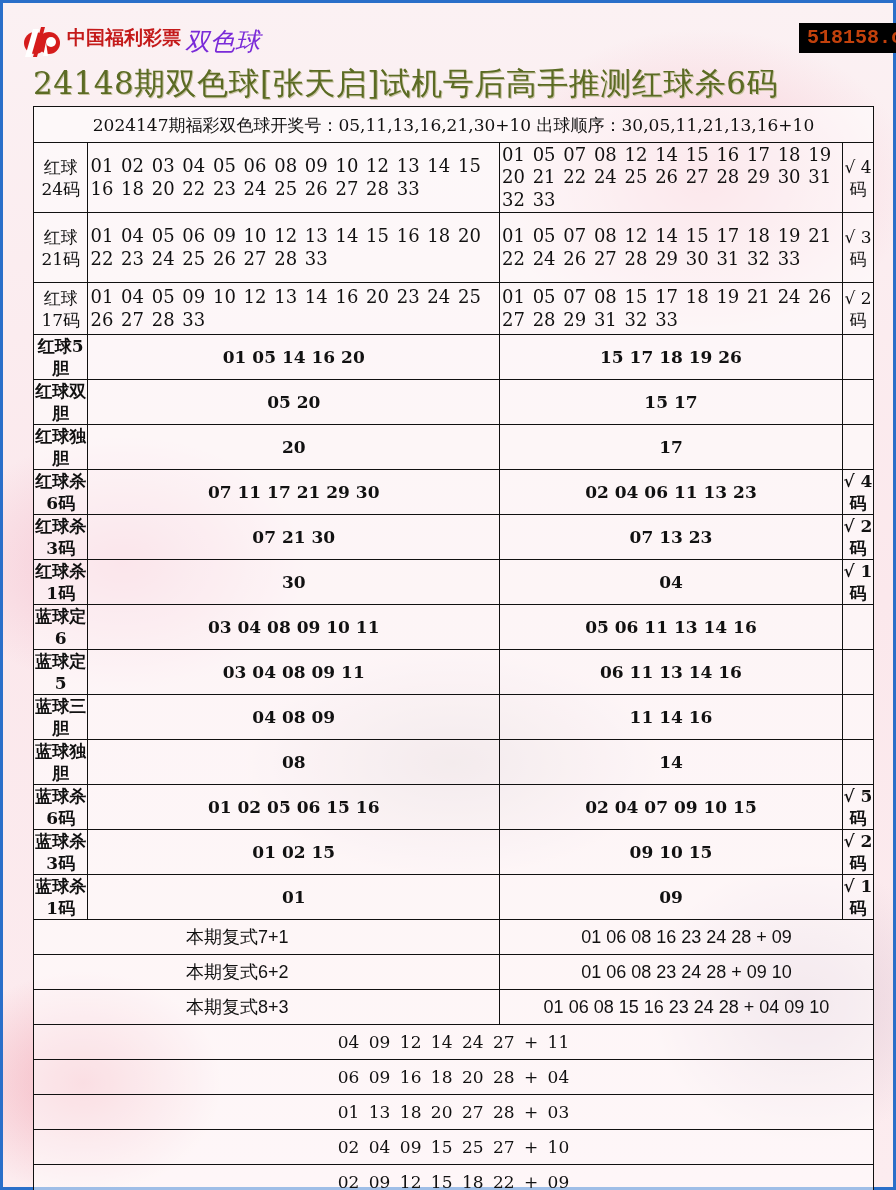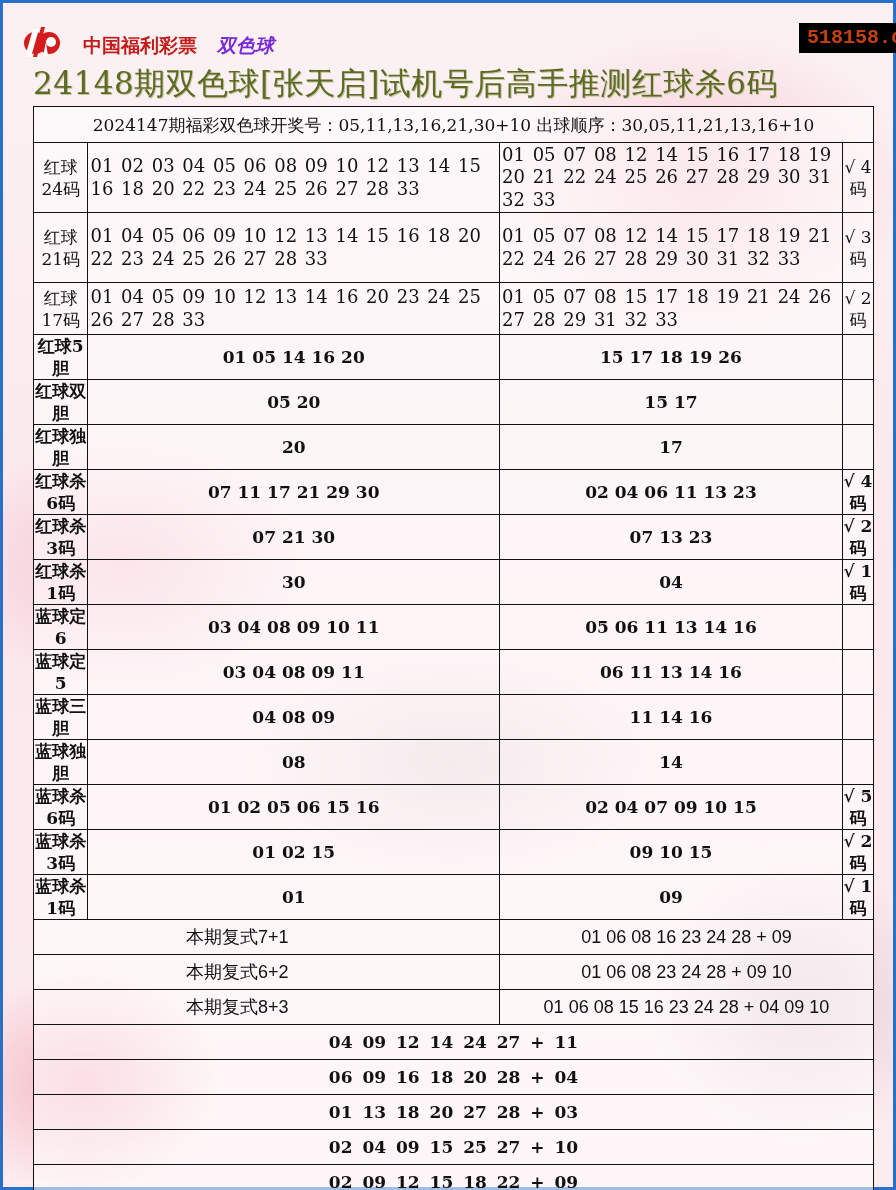--- a/index.html
+++ b/index.html
@@ -15,30 +15,30 @@
     background:
       radial-gradient(ellipse 260px 180px at 120px 560px, rgba(240,170,190,0.55), rgba(255,255,255,0) 70%),
       radial-gradient(ellipse 300px 220px at 700px 180px, rgba(245,175,190,0.55), rgba(255,255,255,0) 70%),
       radial-gradient(ellipse 200px 160px at 80px 1080px, rgba(235,120,140,0.45), rgba(255,255,255,0) 70%),
       radial-gradient(ellipse 220px 200px at 800px 1000px, rgba(200,170,190,0.45), rgba(255,255,255,0) 70%),
       radial-gradient(ellipse 300px 160px at 450px 760px, rgba(190,170,175,0.35), rgba(255,255,255,0) 70%),
       linear-gradient(180deg, #fbf1f3 0%, #fbe8ec 50%, #fcecef 100%);
   }
   .logo {
     position: absolute; left: 18px; top: 22px; height: 34px;
-    display: flex; align-items: flex-end; gap: 20px;
+    display: flex; align-items: flex-start; gap: 4px;
   }
   .logo-mark { width: 42px; height: 34px; }
   .logo-text {
     font-family: "DejaVu Sans", "Liberation Sans", sans-serif;
     font-weight: bold; font-size: 19px; color: #c41a1a; letter-spacing: 0px;
   }
   .logo-sub {
     font-family: "DejaVu Sans", "Liberation Sans", sans-serif;
-    font-weight: bold; font-style: italic; font-size: 19px;
+    font-weight: normal; font-style: italic; font-size: 25px;
     color: #7a2bd8;
   }
   .site-badge {
     position: absolute; left: 796px; top: 20px;
     background: #000; color: #c2410c;
     font-family: "Liberation Mono", "DejaVu Sans Mono", monospace;
     font-size: 20px; font-weight: bold;
     padding: 3px 8px 3px 8px; line-height: 24px;
   }
   .title {
@@ -65,21 +65,21 @@
   .nums { text-align: left !important; padding: 0 0 0 2px !important; font-size: 18px; line-height: 22.5px; word-spacing: 2px; }
   .row1 td { height: 35px; }
   .hdr td { height: 33px; }
   .big td { height: 69px; }
   .mid td { height: 51px; }
   .std td { height: 34px; }
   .bold { font-weight: bold; }
   .fx td { height: 34px; }
   .fx .fl { text-align: left; padding-left: 152px; font-family: "Liberation Sans", "DejaVu Sans", sans-serif; font-size: 18px; margin-top: 36px; }
   .fx .fr { font-family: "Liberation Sans", "DejaVu Sans", sans-serif; font-size: 18px; }
-  .pick td { height: 34px; font-weight: bold; word-spacing: 4px; }
+  .pick td { height: 34px; font-weight: normal; word-spacing: 4px; }
 </style>
 </head>
 <body>
 
 <div class="frame">
 
   <div class="logo">
     <svg class="logo-mark" viewBox="0 0 42 34">
       <circle cx="14" cy="18" r="11" fill="#d51c1c"></circle>
       <circle cx="28" cy="18" r="11" fill="#d51c1c"></circle>

